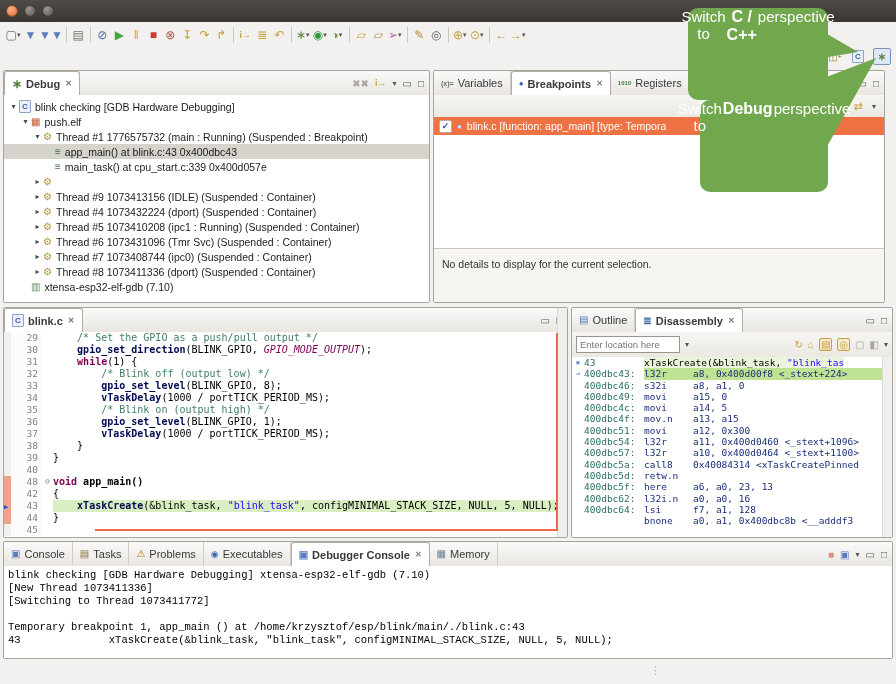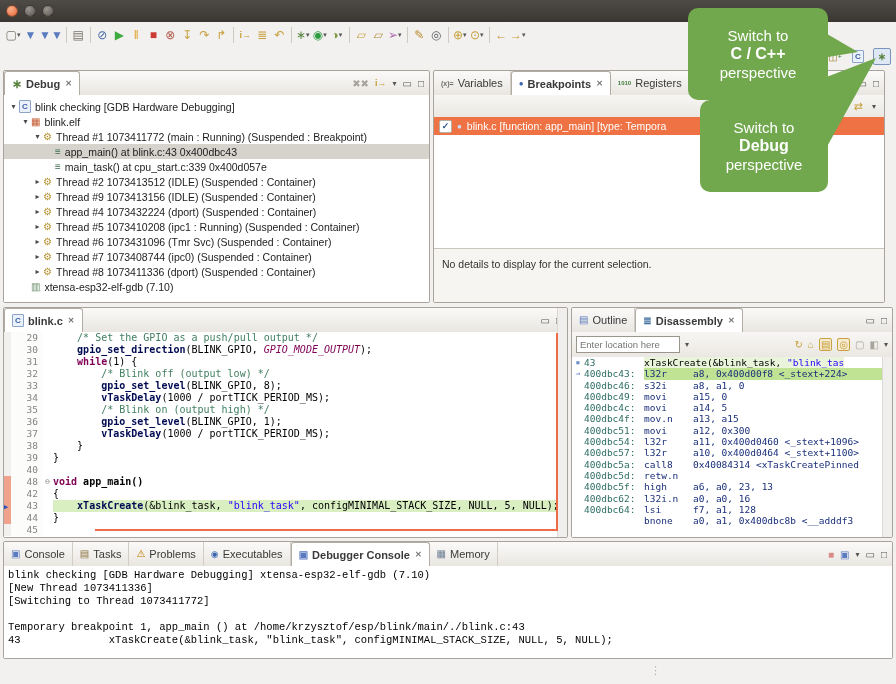--- a/index.html
+++ b/index.html
@@ -102,21 +102,21 @@
   .drow.cur .dop,.drow.cur .dargs,.drow.cur .dfill{background:#bfe392}
   .dnum{width:60px;flex:none;color:#2e6e64}
   .dsrc{background:#e9f4da}
   .dscroll{position:absolute;right:0;top:49px;bottom:0;width:9px;background:#f0efed;border-left:1px solid #dcd9d4}
 
   
   .cbody{position:absolute;left:0;right:0;top:24px;bottom:0;background:#fff;padding:3px 4px;overflow:hidden}
   .cline{font-family:Liberation Mono, monospace;font-size:10.5px;height:13px;line-height:13px;white-space:pre;color:#000}
 
   
-  .callout{position:absolute;background:#71a74d;border-radius:10px;color:#fff;text-align:center;z-index:10;display:flex;flex-direction:column;justify-content:center;gap:1px}
+  .callout{position:absolute;background:#71a74d;border-radius:10px;color:#fff;text-align:center;z-index:10;display:flex;flex-direction:row;justify-content:center;gap:1px}
   .co-l1,.co-l3{font-size:15px}
   .co-l2{font-size:16px;font-weight:bold}
   .arrows{position:absolute;left:0;top:0;z-index:9;pointer-events:none}
 
   .statusgrip{position:absolute;left:650px;top:664px;color:#b3aea6;font-size:11px}
 </style>
 </head>
 <body>
 
 <div class="titlebar">
@@ -246,25 +246,25 @@
     <div class="vbtns">
       <span style="color:#aaa59c">✖✖</span>
       <span class="tbtxt" style="color:#c8a03c">i→</span>
       <span style="font-size:8px">▾</span>
       <span>▭</span>
       <span>□</span>
     </div>
   </div>
   <div class="tree" id="debug-tree">
       <div class="trow" style="padding-left: 4px;"><span class="tarrow">▾</span><span class="ticon i-c-file">C</span><span>blink checking [GDB Hardware Debugging]</span></div>
-      <div class="trow" style="padding-left: 16px;"><span class="tarrow">▾</span><span class="ticon i-elf">▦</span><span>blink.elf</span></div>
-      <div class="trow" style="padding-left: 28px;"><span class="tarrow">▾</span><span class="ticon i-thread">⚙</span><span>Thread #1 1073411772 (main : Running) (Suspended : Breakpoint)</span></div>
+      <div class="trow" style="padding-left: 16px;"><span class="tarrow">▾</span><span class="ticon i-elf">▦</span><span>push.elf</span></div>
+      <div class="trow" style="padding-left: 28px;"><span class="tarrow">▾</span><span class="ticon i-thread">⚙</span><span>Thread #1 1776575732 (main : Running) (Suspended : Breakpoint)</span></div>
       <div class="trow sel" style="padding-left: 40px;"><span class="tarrow"></span><span class="ticon i-frame">≡</span><span>app_main() at blink.c:43 0x400dbc43</span></div>
       <div class="trow" style="padding-left: 40px;"><span class="tarrow"></span><span class="ticon i-frame">≡</span><span>main_task() at cpu_start.c:339 0x400d057e</span></div>
-      <div class="trow" style="padding-left: 28px;"><span class="tarrow">▸</span><span class="ticon i-thread">⚙</span><span>Thread #2 1073413512 (IDLE) (Suspended : Container)</span></div>
+      <div class="trow" style="padding-left: 28px;"><span class="tarrow">▸</span><span class="ticon i-thread">⚙</span></div>
       <div class="trow" style="padding-left: 28px;"><span class="tarrow">▸</span><span class="ticon i-thread">⚙</span><span>Thread #9 1073413156 (IDLE) (Suspended : Container)</span></div>
       <div class="trow" style="padding-left: 28px;"><span class="tarrow">▸</span><span class="ticon i-thread">⚙</span><span>Thread #4 1073432224 (dport) (Suspended : Container)</span></div>
       <div class="trow" style="padding-left: 28px;"><span class="tarrow">▸</span><span class="ticon i-thread">⚙</span><span>Thread #5 1073410208 (ipc1 : Running) (Suspended : Container)</span></div>
       <div class="trow" style="padding-left: 28px;"><span class="tarrow">▸</span><span class="ticon i-thread">⚙</span><span>Thread #6 1073431096 (Tmr Svc) (Suspended : Container)</span></div>
       <div class="trow" style="padding-left: 28px;"><span class="tarrow">▸</span><span class="ticon i-thread">⚙</span><span>Thread #7 1073408744 (ipc0) (Suspended : Container)</span></div>
       <div class="trow" style="padding-left: 28px;"><span class="tarrow">▸</span><span class="ticon i-thread">⚙</span><span>Thread #8 1073411336 (dport) (Suspended : Container)</span></div>
       <div class="trow" style="padding-left: 16px;"><span class="tarrow"></span><span class="ticon i-gdb">▥</span><span>xtensa-esp32-elf-gdb (7.10)</span></div>
     </div>
 </div>
 
@@ -382,21 +382,21 @@
       <div class="drow cur"><span class="dptr">⇒</span><span class="daddr">400dbc43:</span><span class="dop">l32r</span><span class="dargs">a8, 0x400d00f8 &lt;_stext+224&gt;</span><span class="dfill"></span></div>
       <div class="drow"><span class="dptr"></span><span class="daddr">400dbc46:</span><span class="dop">s32i</span><span class="dargs">a8, a1, 0</span><span class="dfill"></span></div>
       <div class="drow"><span class="dptr"></span><span class="daddr">400dbc49:</span><span class="dop">movi</span><span class="dargs">a15, 0</span><span class="dfill"></span></div>
       <div class="drow"><span class="dptr"></span><span class="daddr">400dbc4c:</span><span class="dop">movi</span><span class="dargs">a14, 5</span><span class="dfill"></span></div>
       <div class="drow"><span class="dptr"></span><span class="daddr">400dbc4f:</span><span class="dop">mov.n</span><span class="dargs">a13, a15</span><span class="dfill"></span></div>
       <div class="drow"><span class="dptr"></span><span class="daddr">400dbc51:</span><span class="dop">movi</span><span class="dargs">a12, 0x300</span><span class="dfill"></span></div>
       <div class="drow"><span class="dptr"></span><span class="daddr">400dbc54:</span><span class="dop">l32r</span><span class="dargs">a11, 0x400d0460 &lt;_stext+1096&gt;</span><span class="dfill"></span></div>
       <div class="drow"><span class="dptr"></span><span class="daddr">400dbc57:</span><span class="dop">l32r</span><span class="dargs">a10, 0x400d0464 &lt;_stext+1100&gt;</span><span class="dfill"></span></div>
       <div class="drow"><span class="dptr"></span><span class="daddr">400dbc5a:</span><span class="dop">call8</span><span class="dargs">0x40084314 &lt;xTaskCreatePinned</span><span class="dfill"></span></div>
       <div class="drow"><span class="dptr"></span><span class="daddr">400dbc5d:</span><span class="dop">retw.n</span><span class="dargs"></span><span class="dfill"></span></div>
-      <div class="drow"><span class="dptr"></span><span class="daddr">400dbc5f:</span><span class="dop">high</span><span class="dargs">a6, a0, 23, 13</span><span class="dfill"></span></div>
+      <div class="drow"><span class="dptr"></span><span class="daddr">400dbc5f:</span><span class="dop">here</span><span class="dargs">a6, a0, 23, 13</span><span class="dfill"></span></div>
       <div class="drow"><span class="dptr"></span><span class="daddr">400dbc62:</span><span class="dop">l32i.n</span><span class="dargs">a0, a0, 16</span><span class="dfill"></span></div>
       <div class="drow"><span class="dptr"></span><span class="daddr">400dbc64:</span><span class="dop">lsi</span><span class="dargs">f7, a1, 128</span><span class="dfill"></span></div>
       <div class="drow"><span class="dptr"></span><span class="daddr"></span><span class="dop">bnone</span><span class="dargs">a0, a1, 0x400dbc8b &lt;__adddf3</span><span class="dfill"></span></div>
     </div>
   <div class="dscroll"></div>
 </div>
 
 <div class="panel" style="left:3px;top:541px;width:890px;height:118px">
   <div class="tabbar">
     <div class="tabs" id="console-tabs">

